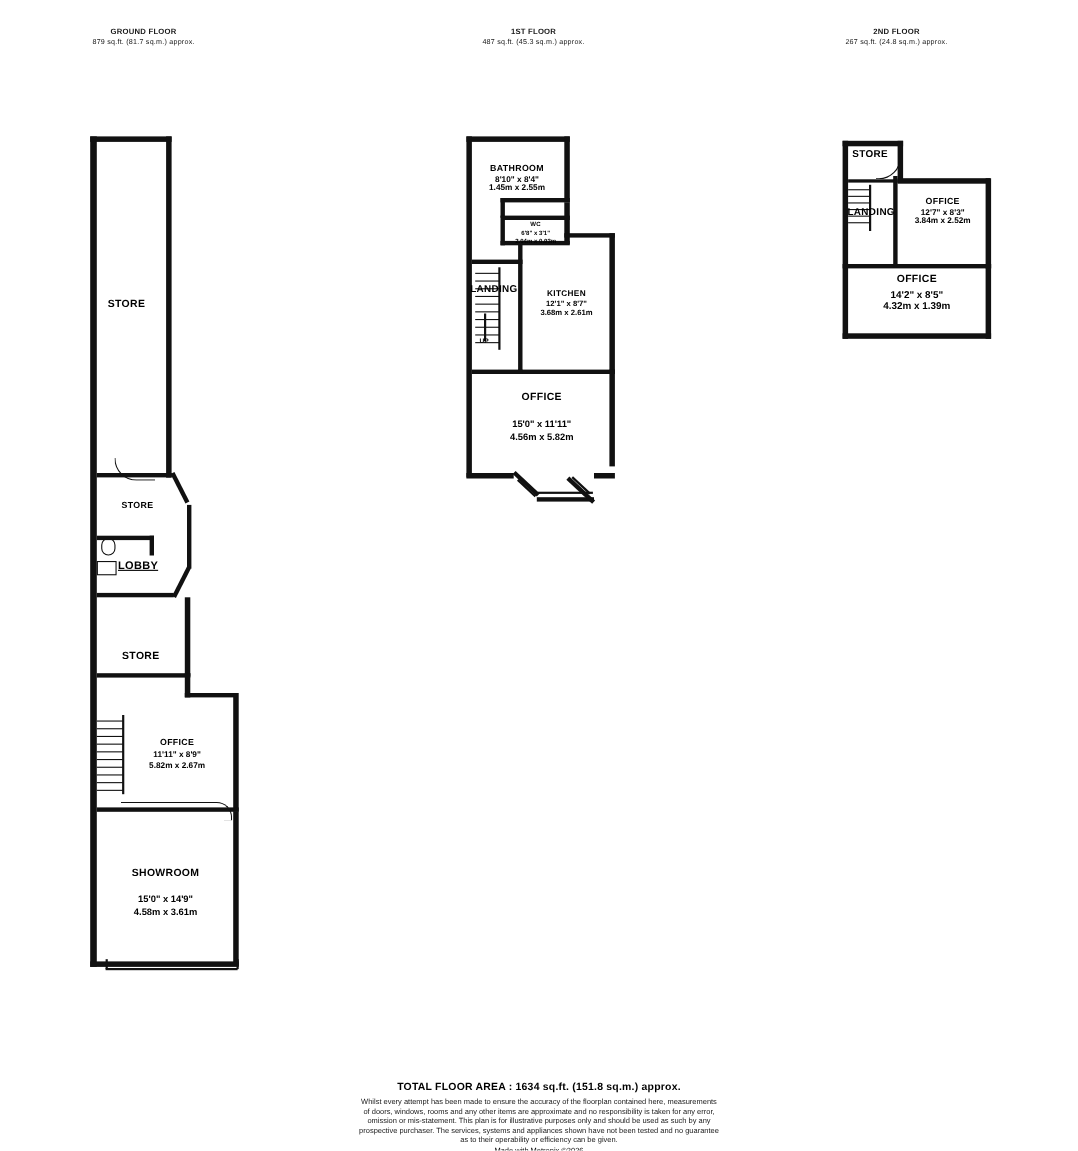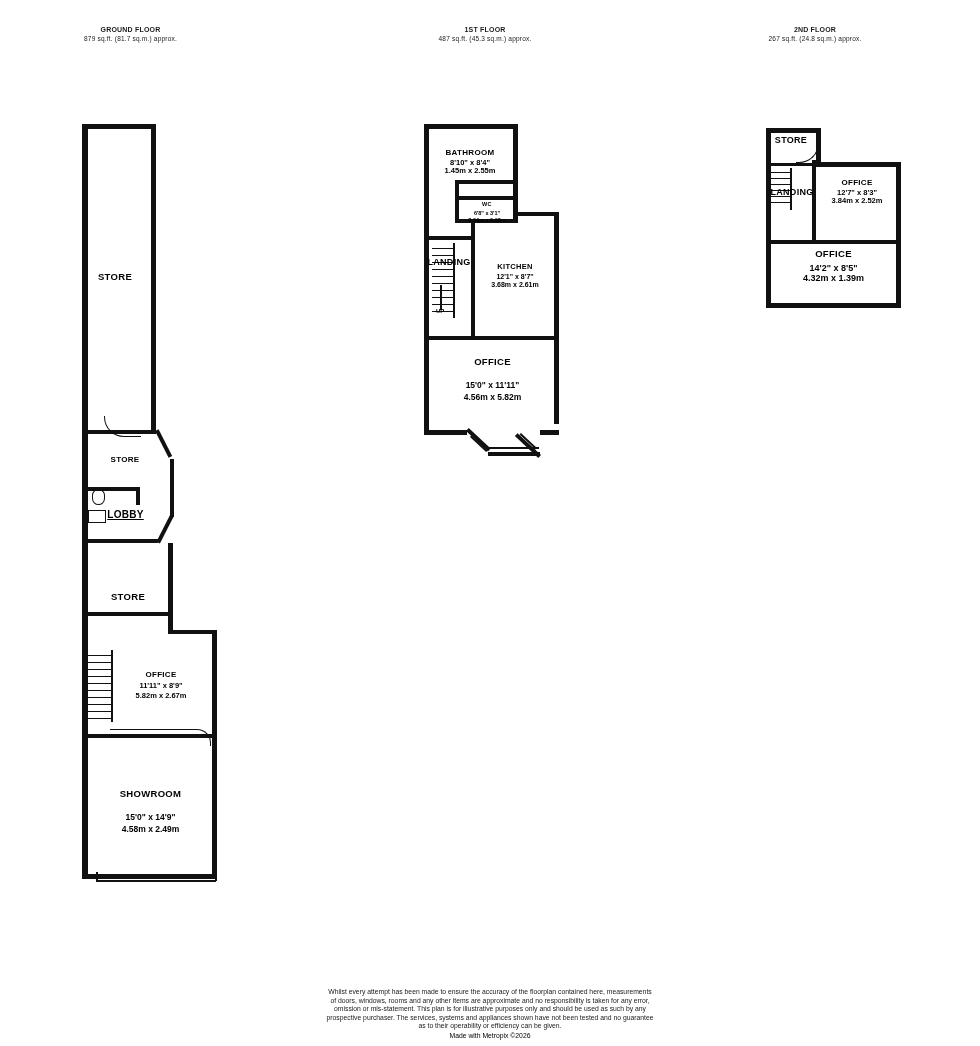--- a/index.html
+++ b/index.html
@@ -183,21 +183,21 @@
       <span class="name" style="font-size:9.5px;">STORE</span>
     </div>
     <div class="label mid" style="left:111px; top:669px; width:100px;">
       <span class="name">OFFICE</span>
       <span class="dim-imp">11'11"  x 8'9"</span>
       <span class="dim-met">5.82m  x 2.67m</span>
     </div>
     <div class="label" style="left:89px; top:788px; width:123px;">
       <span class="name">SHOWROOM</span>
       <span class="dim-imp" style="margin-top:11px;">15'0"  x 14'9"</span>
-      <span class="dim-met">4.58m  x 2.49m</span>
+      <span class="dim-met">4.58m  x 3.61m</span>
     </div>
   </div>
 
   <div>
 
     <div class="wall" style="left:424px; top:124px; width:94px; height:5px;"></div>
     <div class="wall" style="left:424px; top:124px; width:5px; height:310px;"></div>
     <div class="wall" style="left:513px; top:124px; width:5px; height:60px;"></div>
     <div class="wall" style="left:455px; top:180px; width:63px; height:4px;"></div>
     <div class="wall" style="left:455px; top:180px; width:4px; height:18px;"></div>
@@ -303,20 +303,21 @@
       <span class="dim-met" style="font-size:7.5px;">3.84m  x 2.52m</span>
     </div>
     <div class="label mid" style="left:776px; top:248px; width:115px;">
       <span class="name" style="font-size:9.5px;">OFFICE</span>
       <span class="dim-imp" style="font-size:9px; margin-top:3px;">14'2"  x 8'5"</span>
       <span class="dim-met" style="font-size:9px;">4.32m  x 1.39m</span>
     </div>
   </div>
 
   <div class="footer" style="top:983px;">
+    <div class="total-area">TOTAL FLOOR AREA : 1634 sq.ft. (151.8 sq.m.) approx.</div>
     <div class="disclaimer">
       <div>Whilst every attempt has been made to ensure the accuracy of the floorplan contained here, measurements</div>
       <div>of doors, windows, rooms and any other items are approximate and no responsibility is taken for any error,</div>
       <div>omission or mis-statement. This plan is for illustrative purposes only and should be used as such by any</div>
       <div>prospective purchaser. The services, systems and appliances shown have not been tested and no guarantee</div>
       <div>as to their operability or efficiency can be given.</div>
     </div>
     <div class="madewith">Made with Metropix ©2026</div>
   </div>
 

